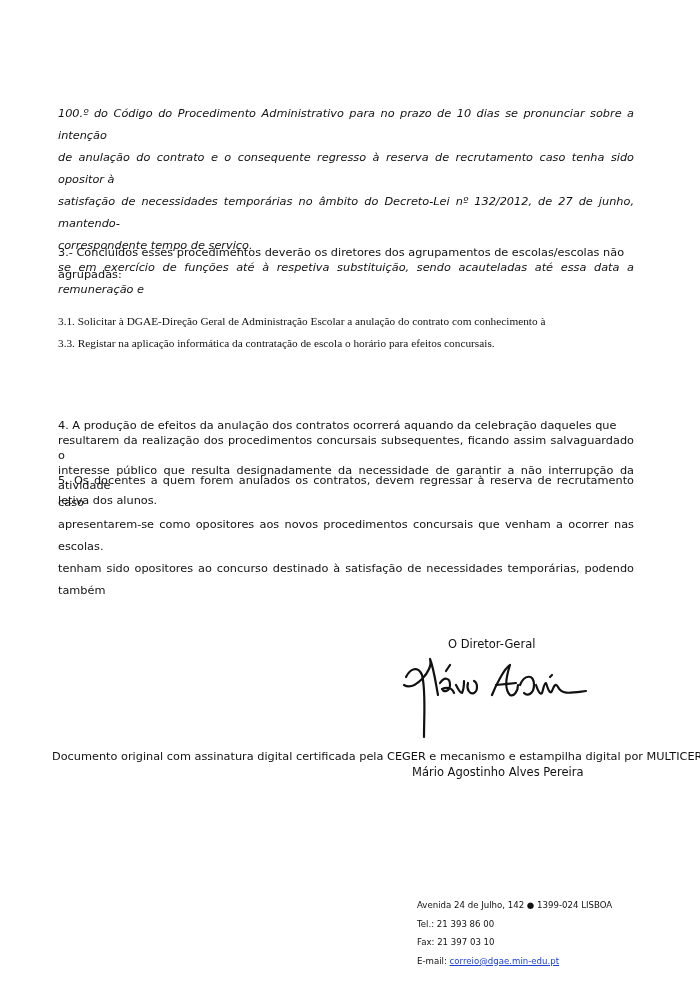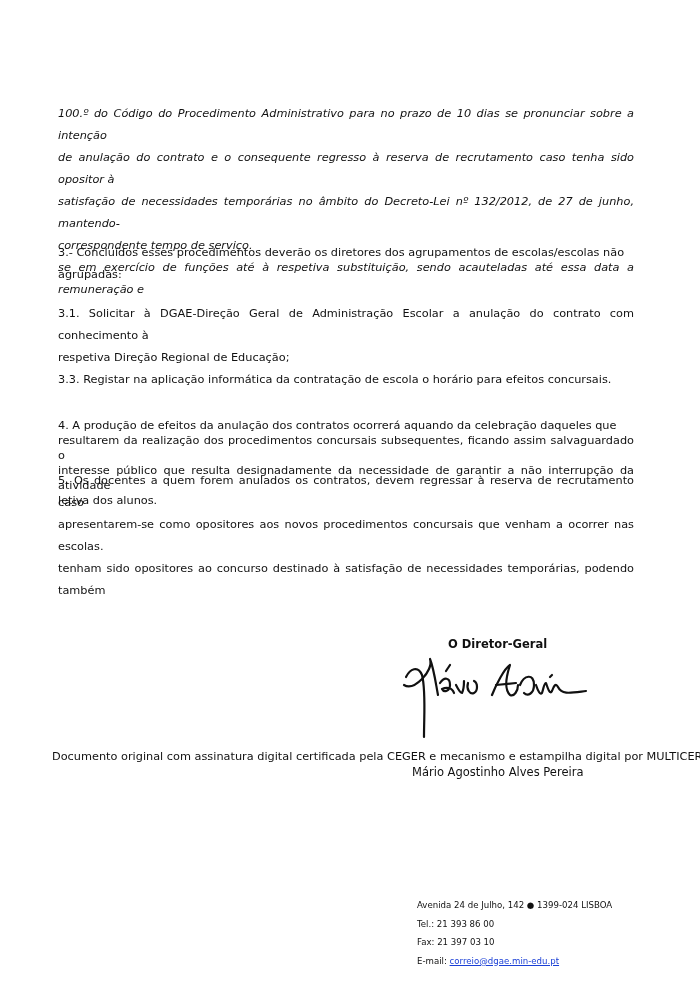--- a/index.html
+++ b/index.html
@@ -5,24 +5,24 @@
     html, body { margin: 0; padding: 0; background: #ffffff; }
     body { width: 700px; height: 989px; position: relative; overflow: hidden;
            font-family: "DejaVu Sans", sans-serif; color: #111; }
     .para { position: absolute; left: 58px; width: 576px; font-size: 11.3px; text-align: justify; }
     .italic { font-style: italic; }
     .lh22 { line-height: 22px; }
     .lh15 { line-height: 15px; }
     .line { display: block; }
     #p1 { top: 103px; }
     #p3 { top: 242px; }
-    #p31 { top: 303px; }
+    #p31 { top: 310px; font-family: Liberation Serif, serif; }
     #p4 { top: 418px; }
     #p5 { top: 470px; }
-    .sig-title { position: absolute; left: 448px; top: 637px; font-size: 11.5px; font-weight: bold; }
+    .sig-title { position: absolute; left: 448px; top: 637px; font-size: 11.5px; }
     .sig-name { position: absolute; left: 412px; top: 737px; font-size: 11.5px; margin-top: 28px; }
     .sig-note { position: absolute; left: 52px; top: 750px; font-size: 11.3px; white-space: nowrap; }
     .signature { position: absolute; left: 400px; top: 655px; width: 190px; height: 85px; }
     .footer { position: absolute; left: 417px; top: 896px; font-size: 8.6px; line-height: 18.5px; }
     .footer a { color: #1a3fd6; text-decoration: underline; text-align: right; }
   </style>
 </head>
 <body>
 
 <div class="para italic lh22" id="p1">
@@ -34,21 +34,20 @@
 </div>
 
 <div class="para lh22" id="p3">
   <span class="line">3.- Concluídos esses procedimentos deverão os diretores dos agrupamentos de escolas/escolas não</span>
   <span class="line">agrupadas:</span>
 </div>
 
 <div class="para lh22" id="p31">
   <div>
     <span class="line">3.1. Solicitar à DGAE-Direção Geral de Administração Escolar a anulação do contrato com conhecimento à</span>
-    <span class="line">respetiva Direção Regional de Educação;</span>
   </div>
   <div>
     <span class="line">3.3. Registar na aplicação informática da contratação de escola o horário para efeitos concursais.</span>
   </div>
 </div>
 
 <div class="para lh15" id="p4">
   <span class="line">4.  A produção de efeitos da anulação dos contratos ocorrerá aquando da celebração daqueles que</span>
   <span class="line">resultarem da realização dos procedimentos concursais subsequentes, ficando assim salvaguardado o</span>
   <span class="line">interesse público que resulta designadamente da necessidade de garantir a não interrupção da atividade</span>

